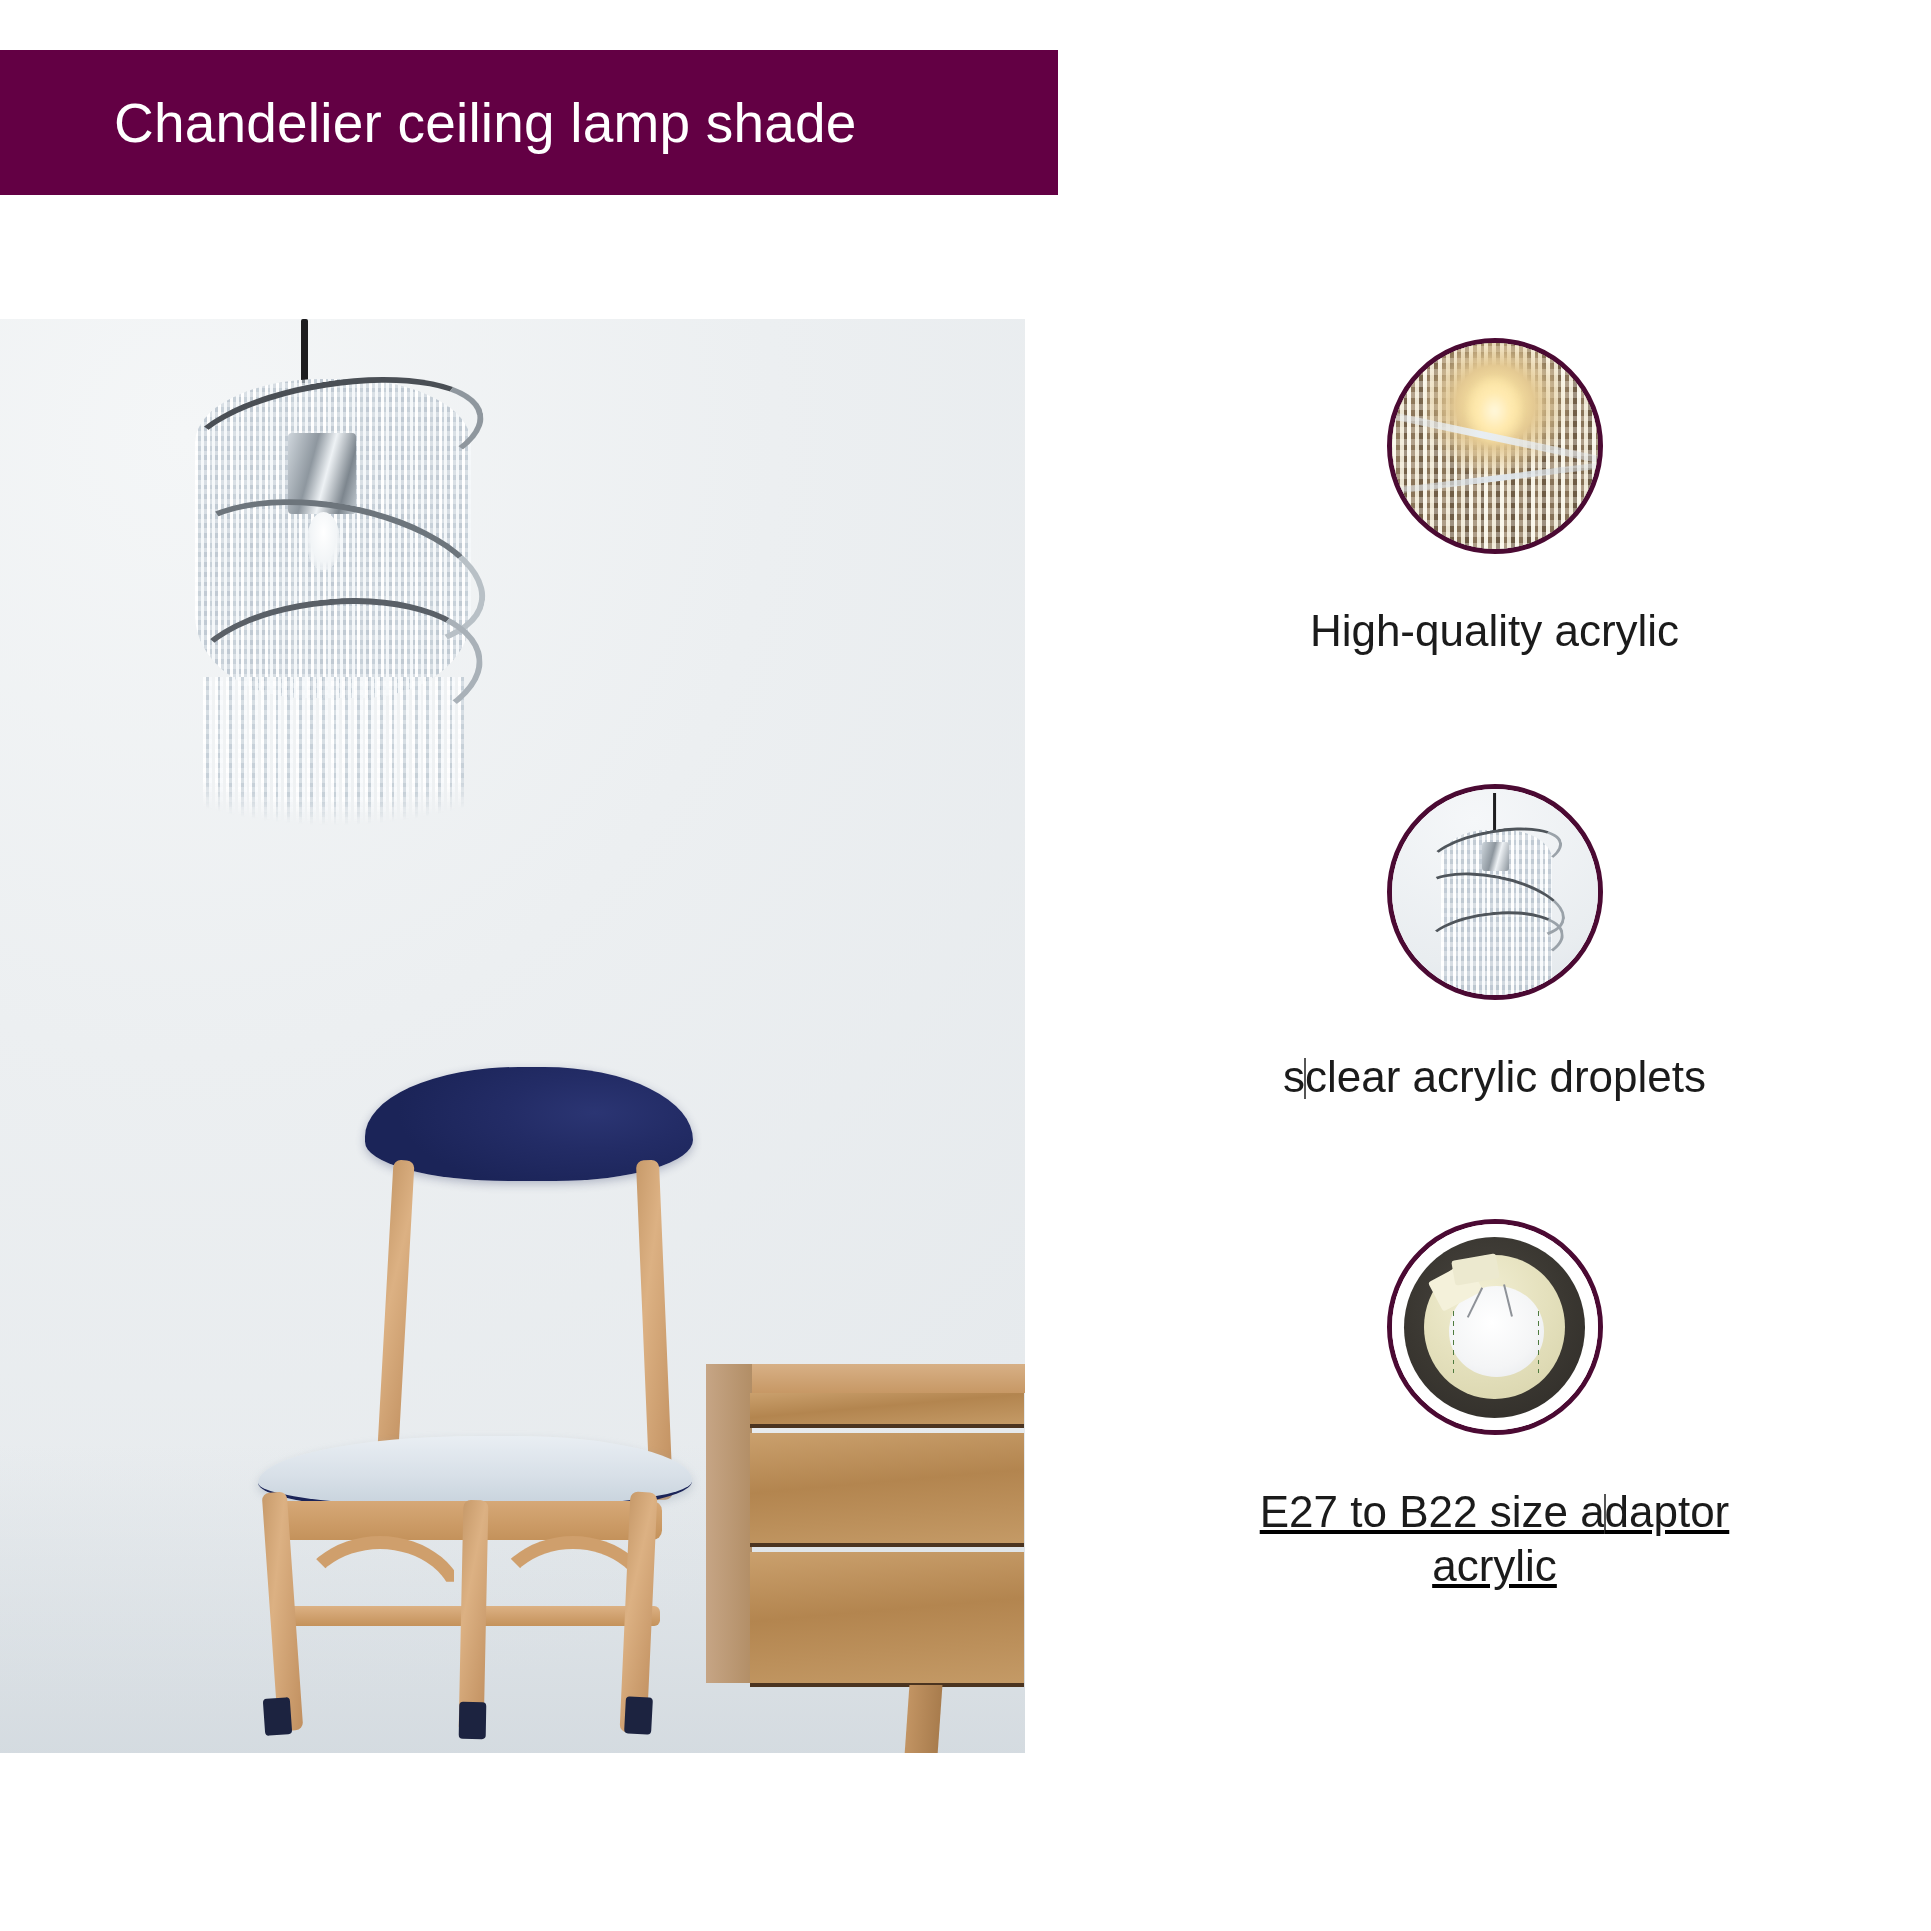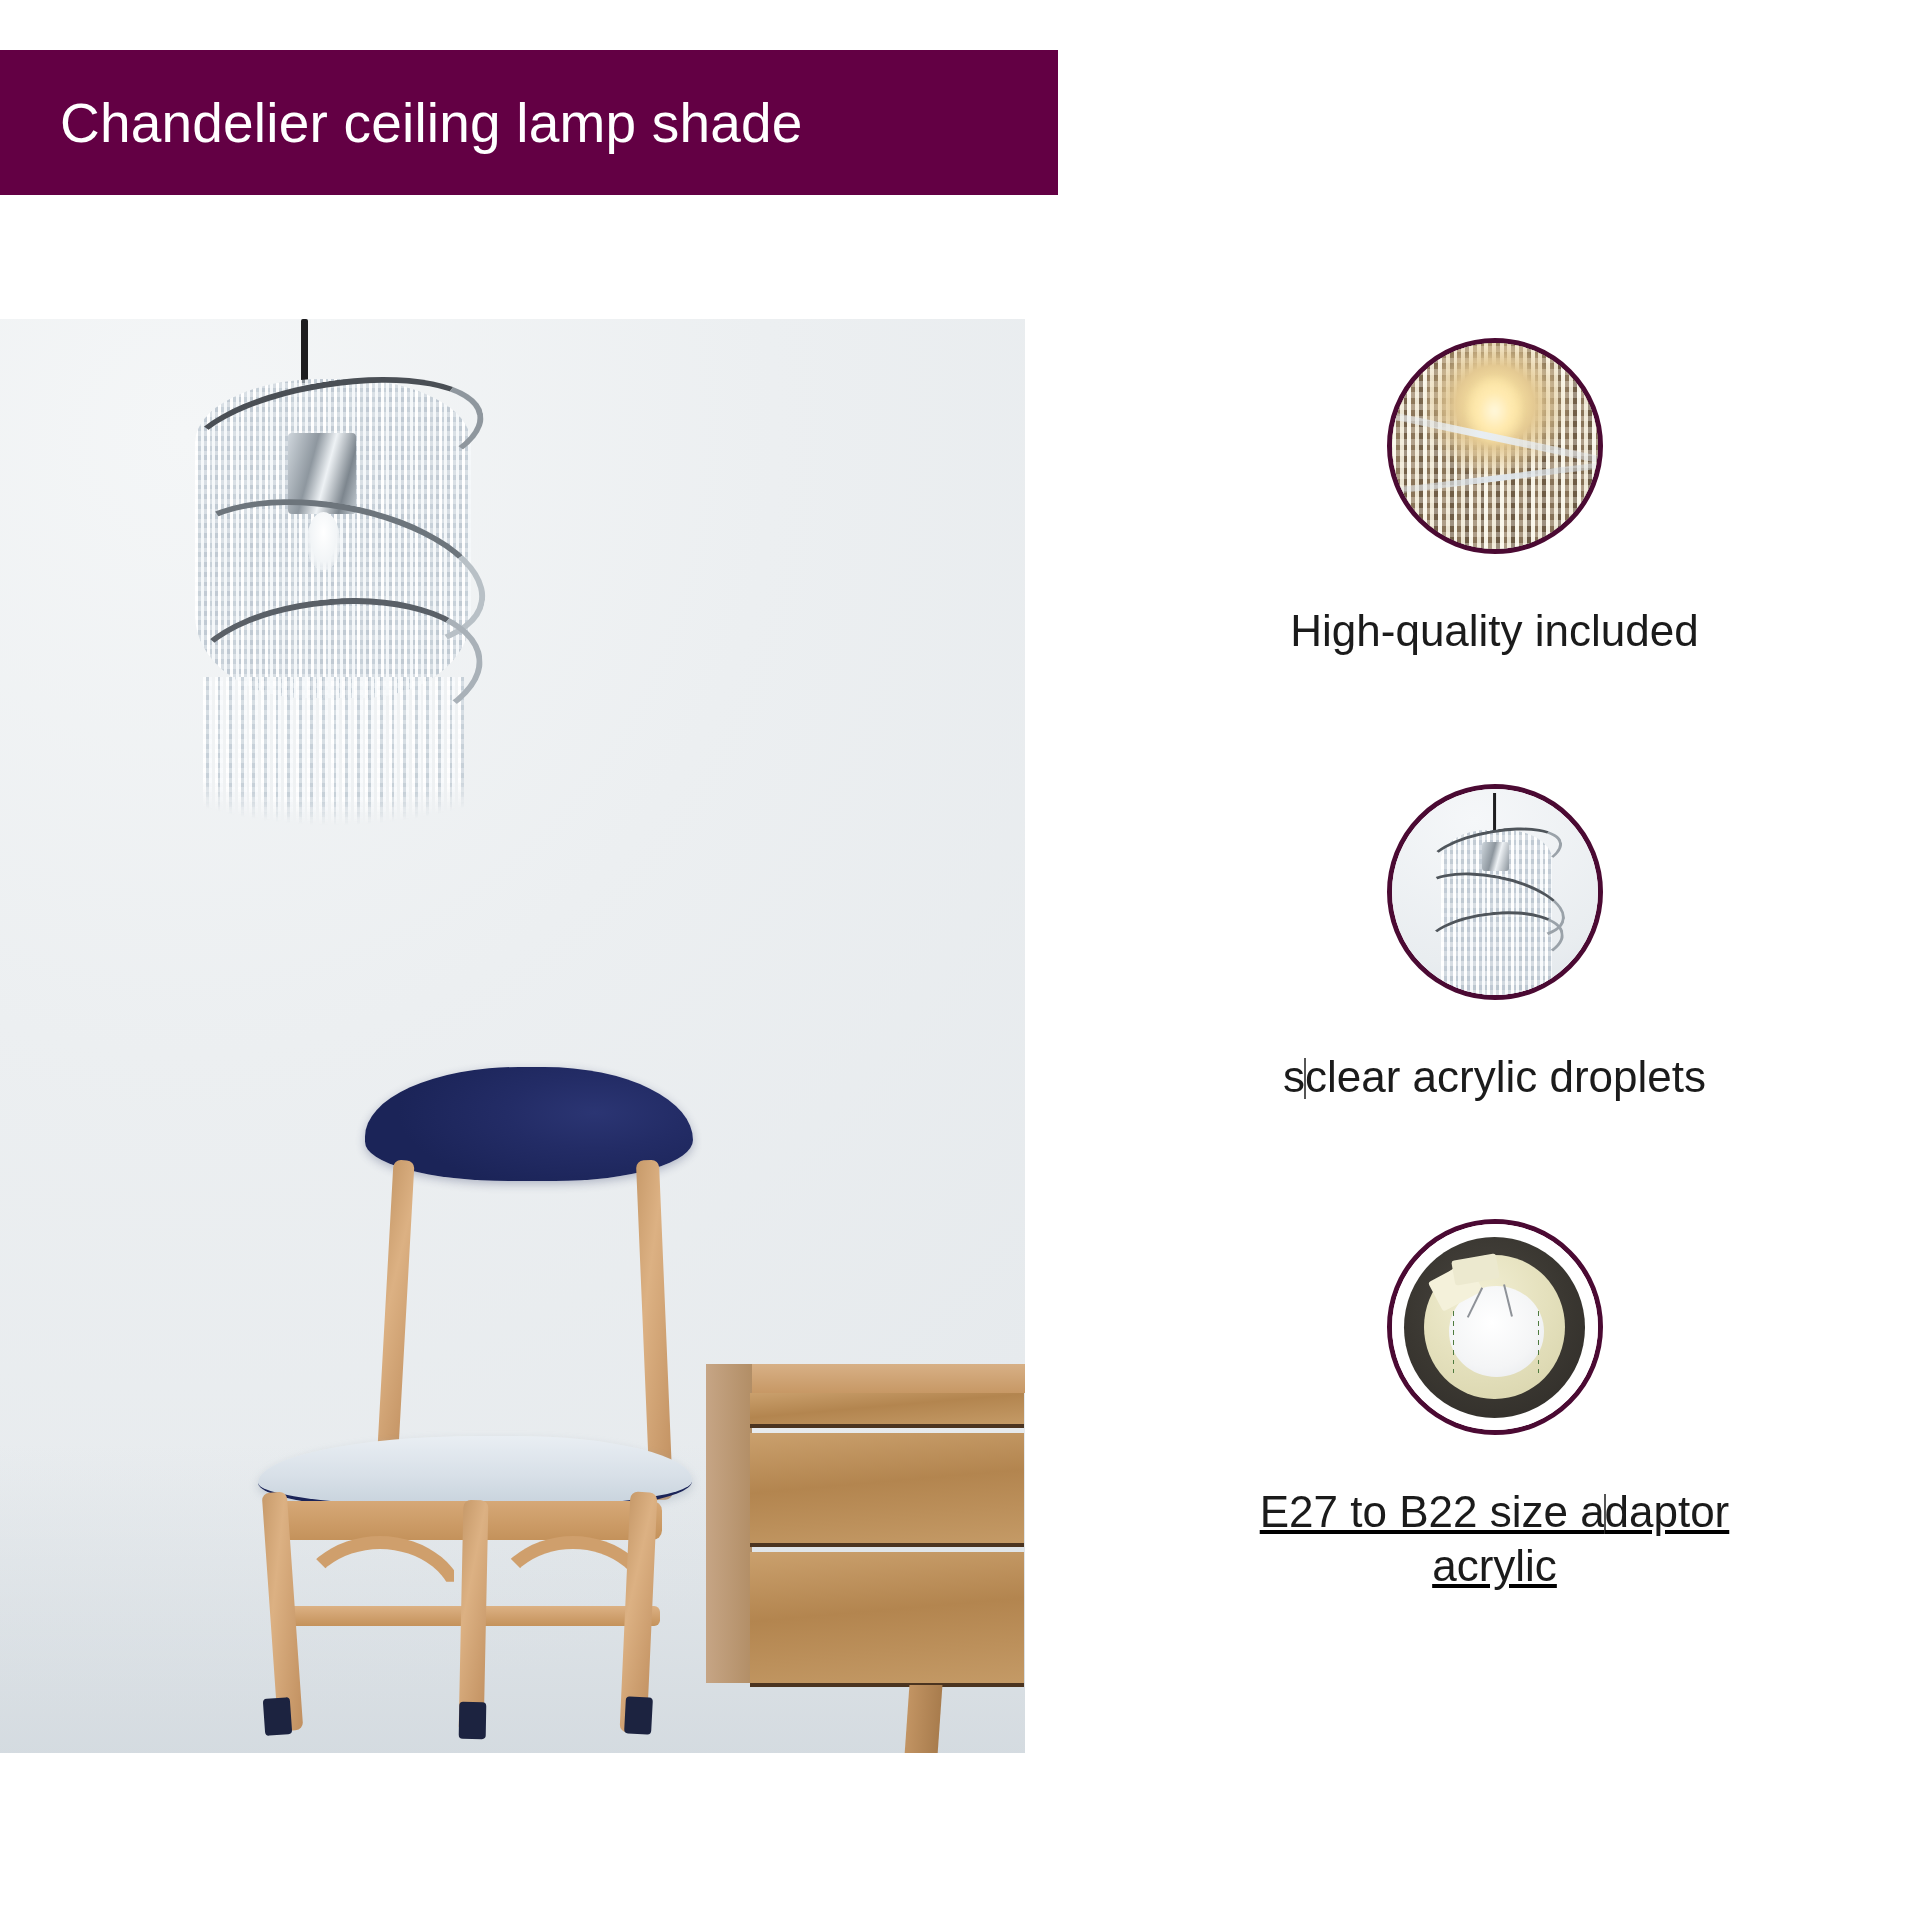--- a/index.html
+++ b/index.html
@@ -16,21 +16,21 @@
     position:absolute; left:0; top:50px;
     width:1058px; height:145px;
     background:#630044;
     display:flex; align-items:center;
   }
   .header-title{
     color:#ffffff;
     font-size:55px;
     font-weight:400;
     letter-spacing:0.2px;
-    padding-left:60px;
+    padding-left:114px;
     white-space:nowrap;
   }
 
   
   .hero-photo{
     position:absolute; left:0; top:319px;
     width:1025px; height:1434px;
     overflow:hidden;
     background:#edf0f2;
   }
@@ -352,21 +352,21 @@
     <div class="feature f1">
       <div class="thumb">
         <div class="thumb-inner">
           <div class="t1-bg"></div>
           <div class="t1-glow"></div>
           <div class="t1-band"></div>
           <div class="t1-band2"></div>
         </div>
       </div>
       <div class="f-caption">
-        <span class="line">High-quality included</span>
+        <span class="line">High-quality acrylic</span>
       </div>
     </div>
 
     <div class="feature f2">
       <div class="thumb">
         <div class="thumb-inner">
           <div class="t2-bg"></div>
           <div class="t2-cord"></div>
           <div class="t2-body"></div>
           <div class="t2-cap"></div>

